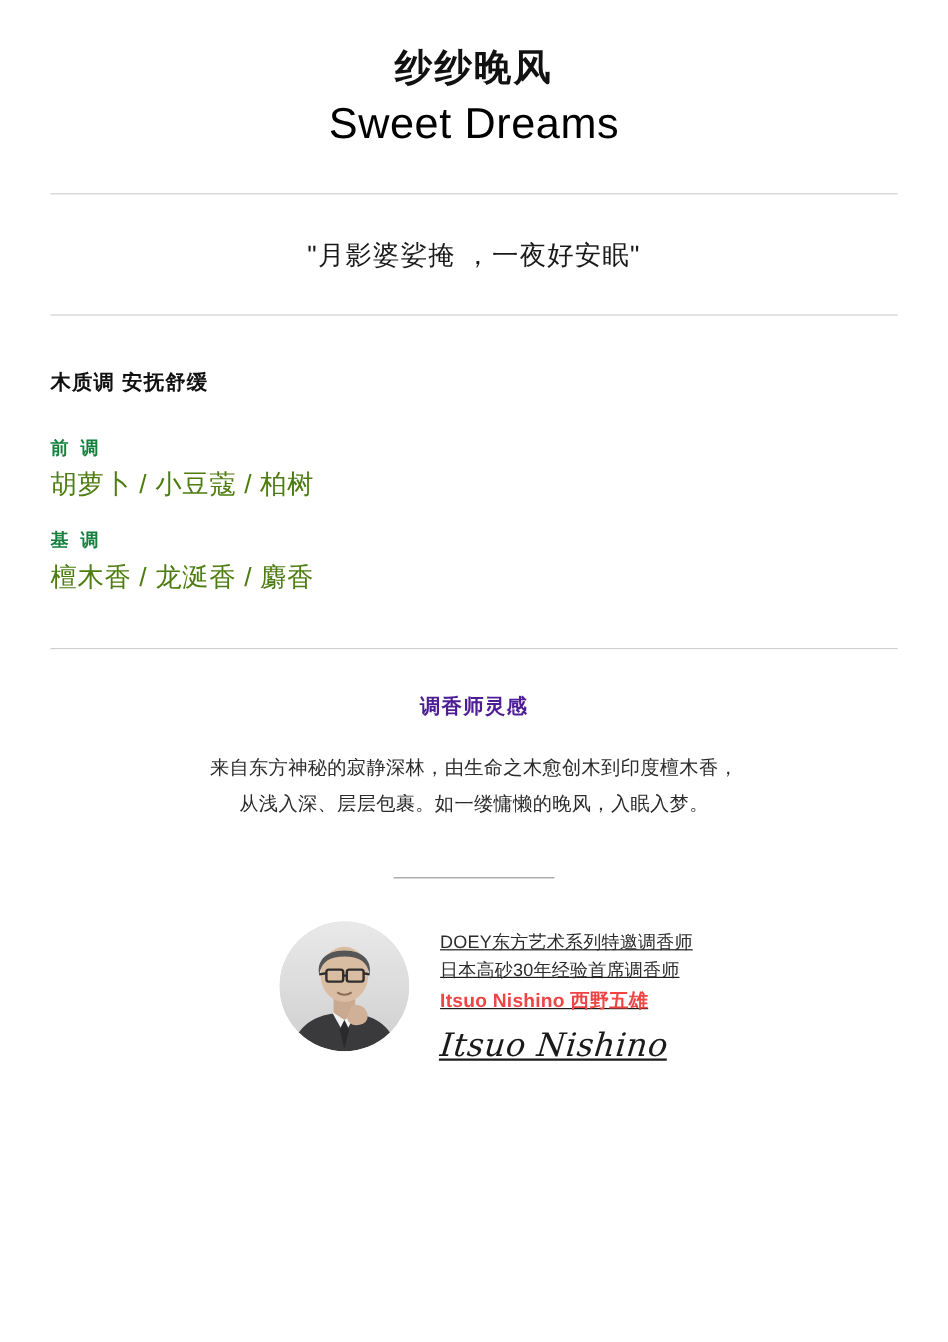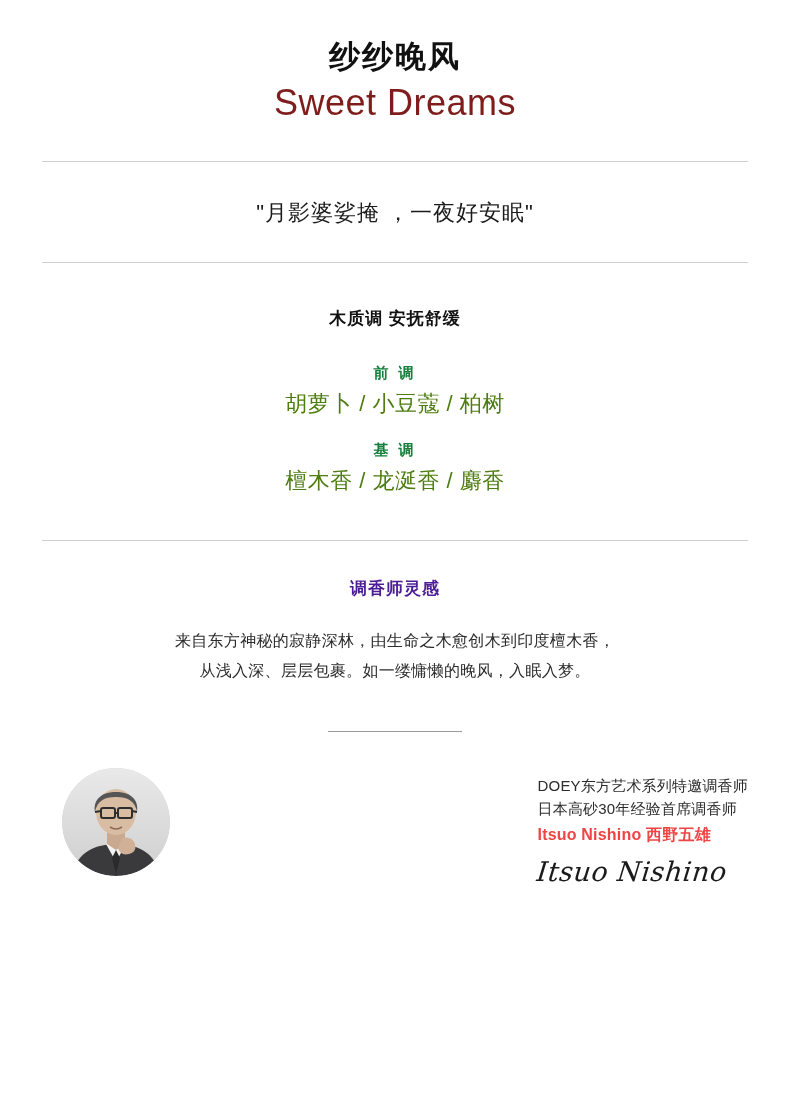--- a/index.html
+++ b/index.html
@@ -32,21 +32,21 @@
     font-weight: 700;
     letter-spacing: 2px;
     line-height: 1.35;
     color: #111;
   }
   .title-en {
     font-size: 36px;
     font-weight: 500;
     letter-spacing: 0.5px;
     line-height: 1.25;
-    color: #7f1d1d;
+    color: #000000;
     margin-top: 2px;
   }
 
   .rule {
     border: 0;
     border-top: 1px solid #cfcfcf;
     margin: 0;
   }
   .rule-top { margin-top: 36px; }
   .rule-mid { margin-top: 0; }
@@ -56,21 +56,20 @@
     text-align: center;
     font-size: 22px;
     letter-spacing: 1px;
     color: #1a1a1a;
     padding: 36px 0 34px 0;
     font-weight: 400;
   }
 
   
   .notes {
-    text-align: center;
     padding-top: 44px;
   }
   .notes-heading {
     font-size: 17px;
     font-weight: 700;
     letter-spacing: 1px;
     color: #111;
     margin-bottom: 34px;
   }
   .note-group { margin-bottom: 22px; }
@@ -114,23 +113,24 @@
     width: 134px;
     border: 0;
     border-top: 1px solid #9a9a9a;
     margin: 44px auto 0 auto;
   }
 
   
   .perfumer {
     display: flex;
     align-items: flex-start;
-    justify-content: space-between;
+    justify-content: center;
     margin-top: 36px;
     padding-left: 20px;
+    text-decoration: underline;
   }
   .avatar {
     width: 108px;
     height: 108px;
     border-radius: 50%;
     overflow: hidden;
     flex: 0 0 auto;
     background: #d8d8d8;
     position: relative;
   }

